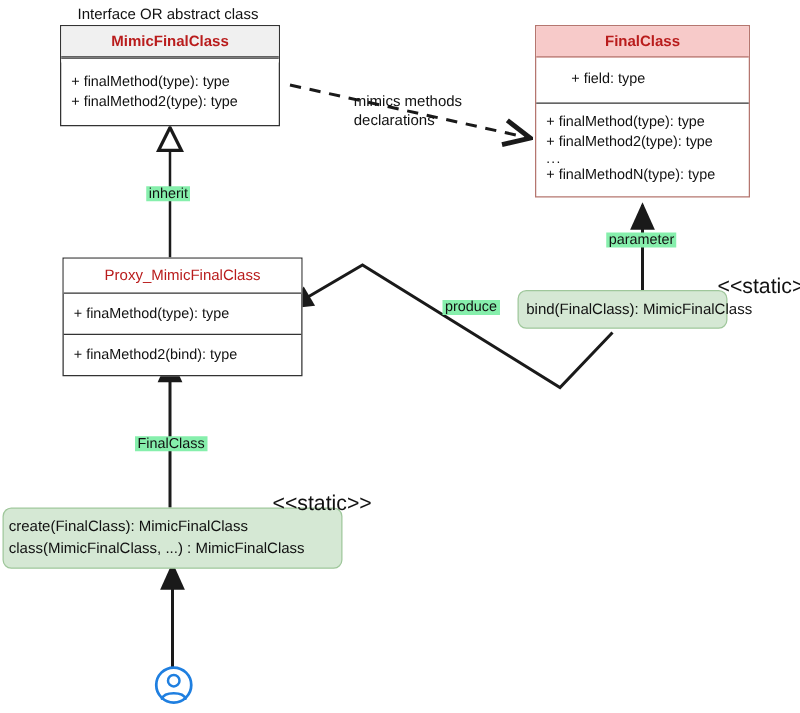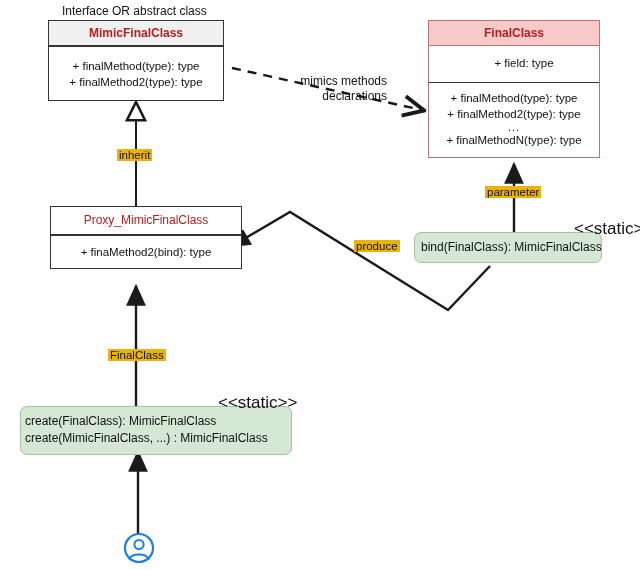--- a/index.html
+++ b/index.html
@@ -45,21 +45,20 @@
   }
   .uml-compartment {
     box-sizing: border-box;
     font-size: 11.5px;
     color: #111111;
     padding: 6px 8px 6px 8px;
   }
   .uml-compartment .row {
     line-height: 16px;
     white-space: nowrap;
-    text-align: center;
   }
   .uml-compartment .row.dots {
     line-height: 10px;
     font-size: 11px;
     letter-spacing: 1px;
   }
 
   
   .double-rule {
     height: 3px;
@@ -126,63 +125,63 @@
     border-radius: 7px;
     font-size: 12px;
     color: #111111;
     z-index: 6;
   }
   .green-box .row {
     line-height: 17px;
     white-space: nowrap;
   }
   #green-bind {
-    left: 414px; top: 232px; width: 188px;
+    left: 414px; top: 232px; width: 168px;
     padding: 6px 6px 6px 6px;
   }
   #green-create {
-    left: 20px; top: 406px; width: 272px;
+    left: 2px; top: 406px; width: 272px;
     padding: 6px 4px 7px 4px;
   }
   .stereotype {
     position: absolute;
     font-size: 17px;
     color: #111111;
     white-space: nowrap;
     z-index: 7;
   }
   #stereo-bind { left: 574px; top: 219px; }
   #stereo-create { left: 218px; top: 393px; }
 
   
   .edge-label {
     position: absolute;
     font-size: 11.5px;
     color: #111111;
-    background: #eab308;
+    background: #86efac;
     white-space: nowrap;
     z-index: 4;
     padding: 0 2px;
   }
   .note-label {
     position: absolute;
     font-size: 12px;
     color: #111111;
     white-space: nowrap;
     z-index: 4;
   }
   #label-header { left: 62px; top: 4px; }
   #label-inherit { left: 117px; top: 149px; }
   #label-instanciat { left: 108px; top: 349px; }
   #label-produce { left: 354px; top: 240px; }
   #label-parameter { left: 485px; top: 186px; text-align: right; }
   #label-mimics {
     left: 283px; top: 74px;
     background: transparent;
-    text-align: right;
+    text-align: left;
     line-height: 15px;
     white-space: normal;
     width: 104px;
   }
 
   
   #actor {
     position: absolute;
     left: 123px; top: 532px;
     width: 32px; height: 32px;
@@ -254,34 +253,37 @@
     <div class="uml-compartment methods">
       <div class="row">+ finalMethod(type): type</div>
       <div class="row">+ finalMethod2(type): type</div>
       <div class="row dots">...</div>
       <div class="row">+ finalMethodN(type): type</div>
     </div>
   </div>
 
   <div class="uml-box" id="box-proxy">
     <div class="uml-title plain">Proxy_MimicFinalClass</div>
+    <div class="uml-compartment">
+      <div class="row">+ finaMethod(type): type</div>
+    </div>
     <div class="uml-compartment sep2">
       <div class="row">+ finaMethod2(bind): type</div>
     </div>
   </div>
 
   <div class="stereotype" id="stereo-bind">&lt;&lt;static&gt;&gt;</div>
   <div class="green-box" id="green-bind">
     <div class="row">bind(FinalClass): MimicFinalClass</div>
   </div>
 
   <div class="stereotype" id="stereo-create">&lt;&lt;static&gt;&gt;</div>
   <div class="green-box" id="green-create">
     <div class="row">create(FinalClass): MimicFinalClass</div>
-    <div class="row">create(MimicFinalClass, ...) : MimicFinalClass</div>
+    <div class="row">class(MimicFinalClass, ...) : MimicFinalClass</div>
   </div>
 
   <div class="edge-label" id="label-inherit">inherit</div>
   <div class="edge-label" id="label-instanciat">FinalClass</div>
   <div class="edge-label" id="label-produce">produce</div>
   <div class="edge-label" id="label-parameter">parameter</div>
   <div class="note-label" id="label-mimics">mimics methods declarations</div>
 
   <svg id="actor" viewBox="0 0 32 32" xmlns="http://www.w3.org/2000/svg">
     <circle cx="16" cy="16" r="14" fill="#ffffff" stroke="#1f7fe0" stroke-width="2.2"></circle>

